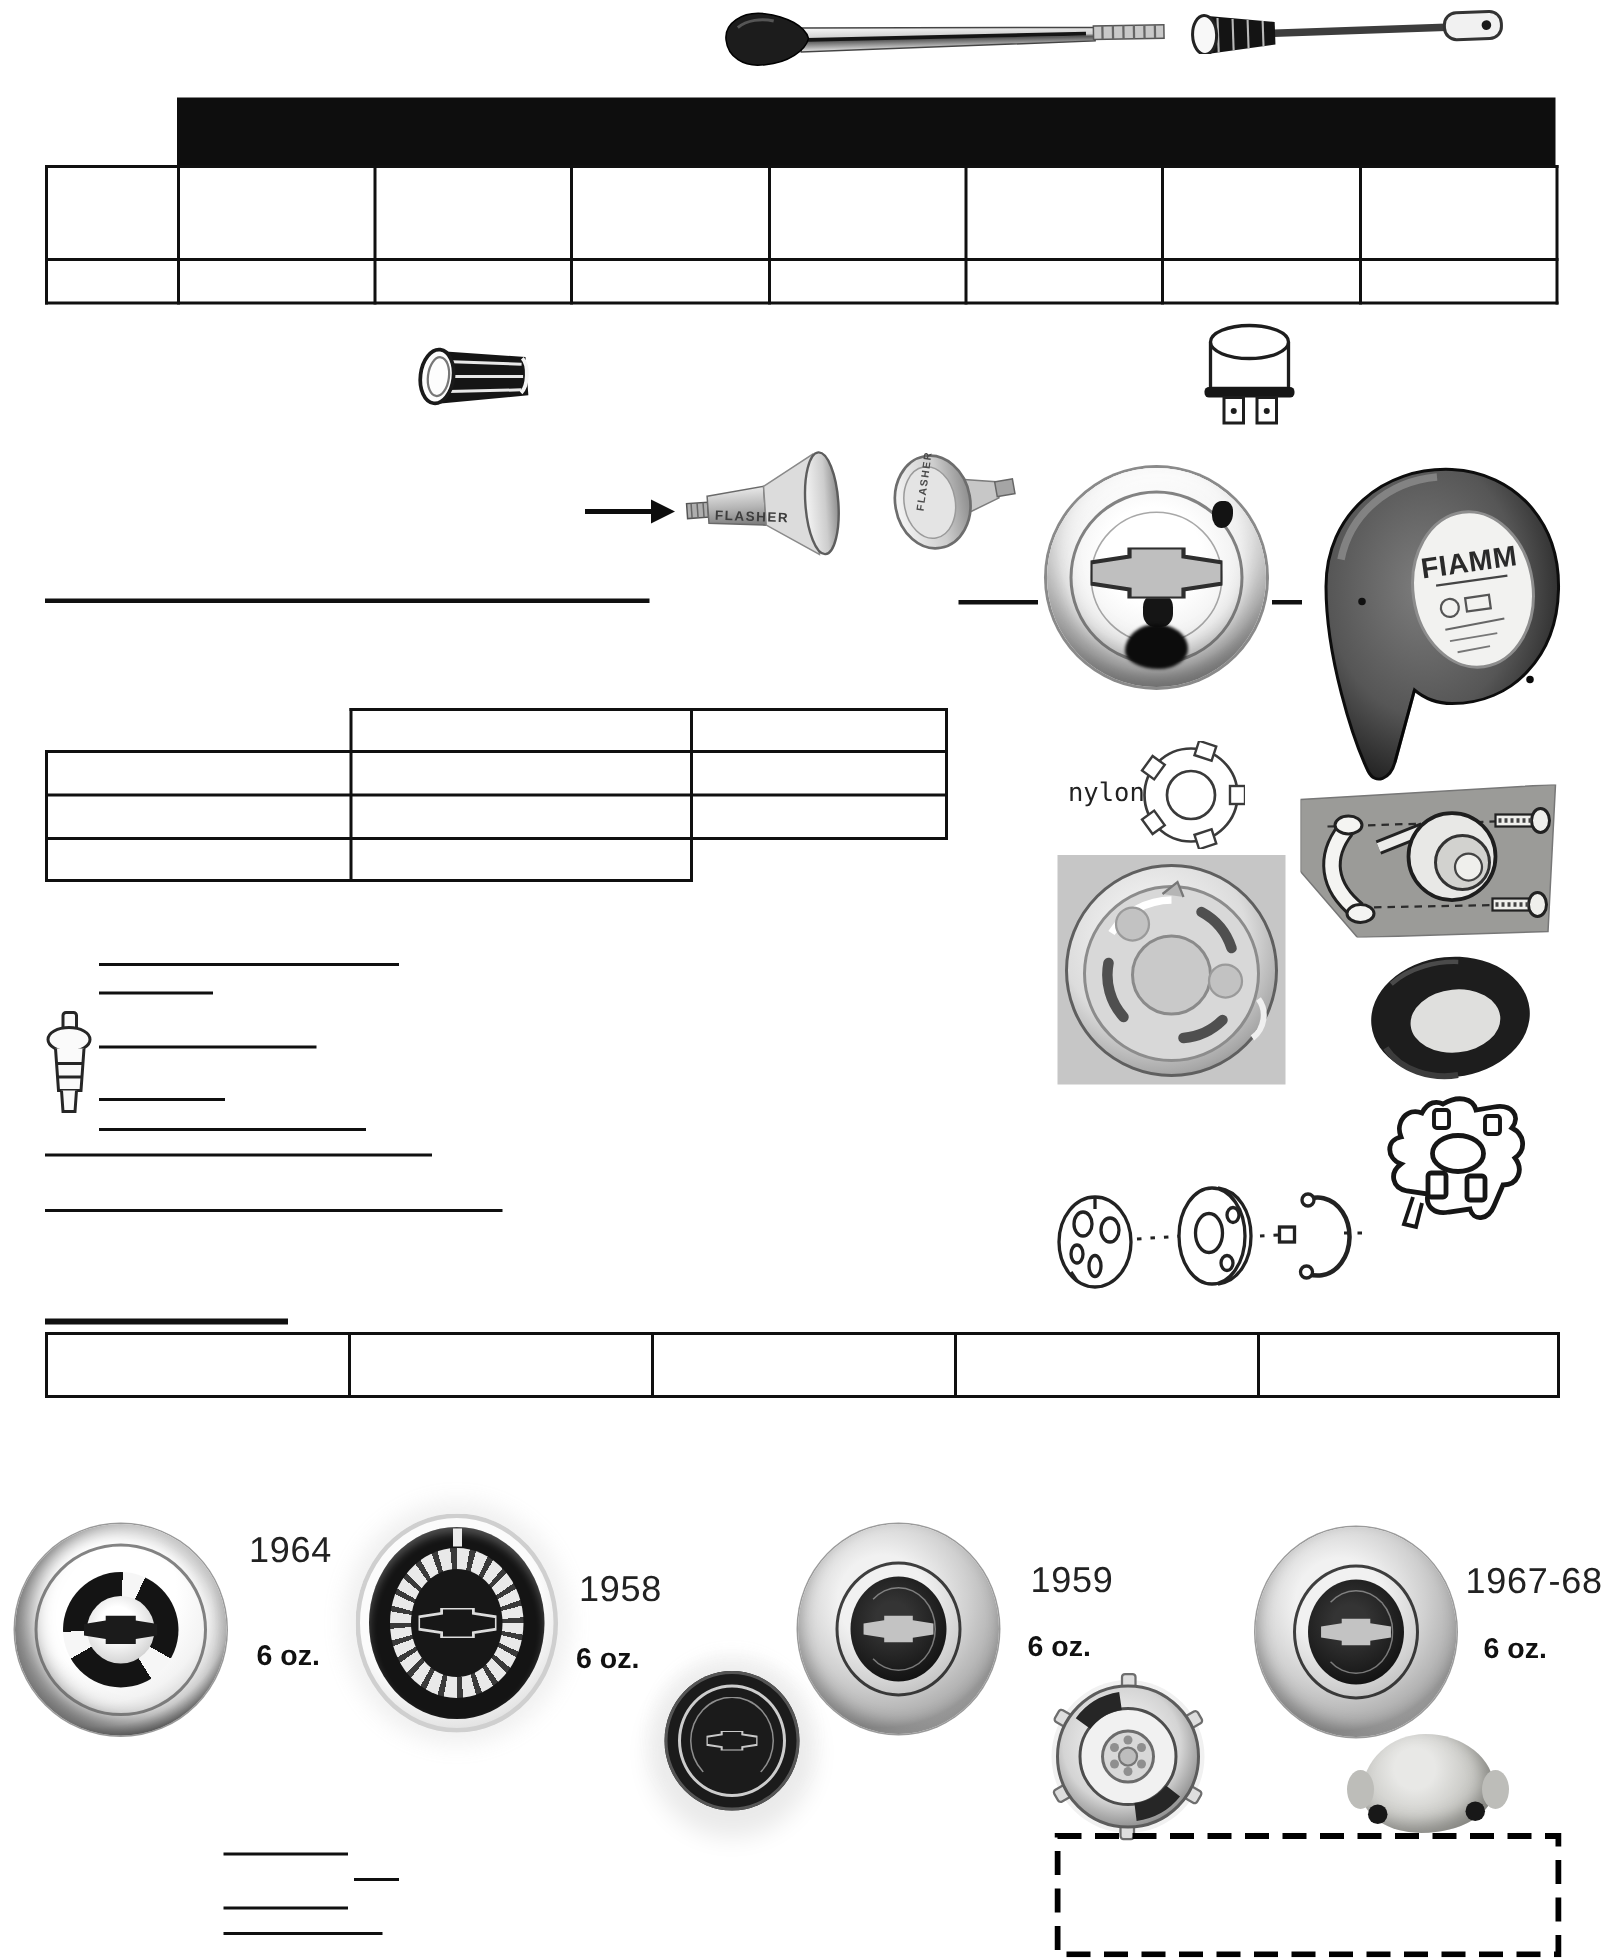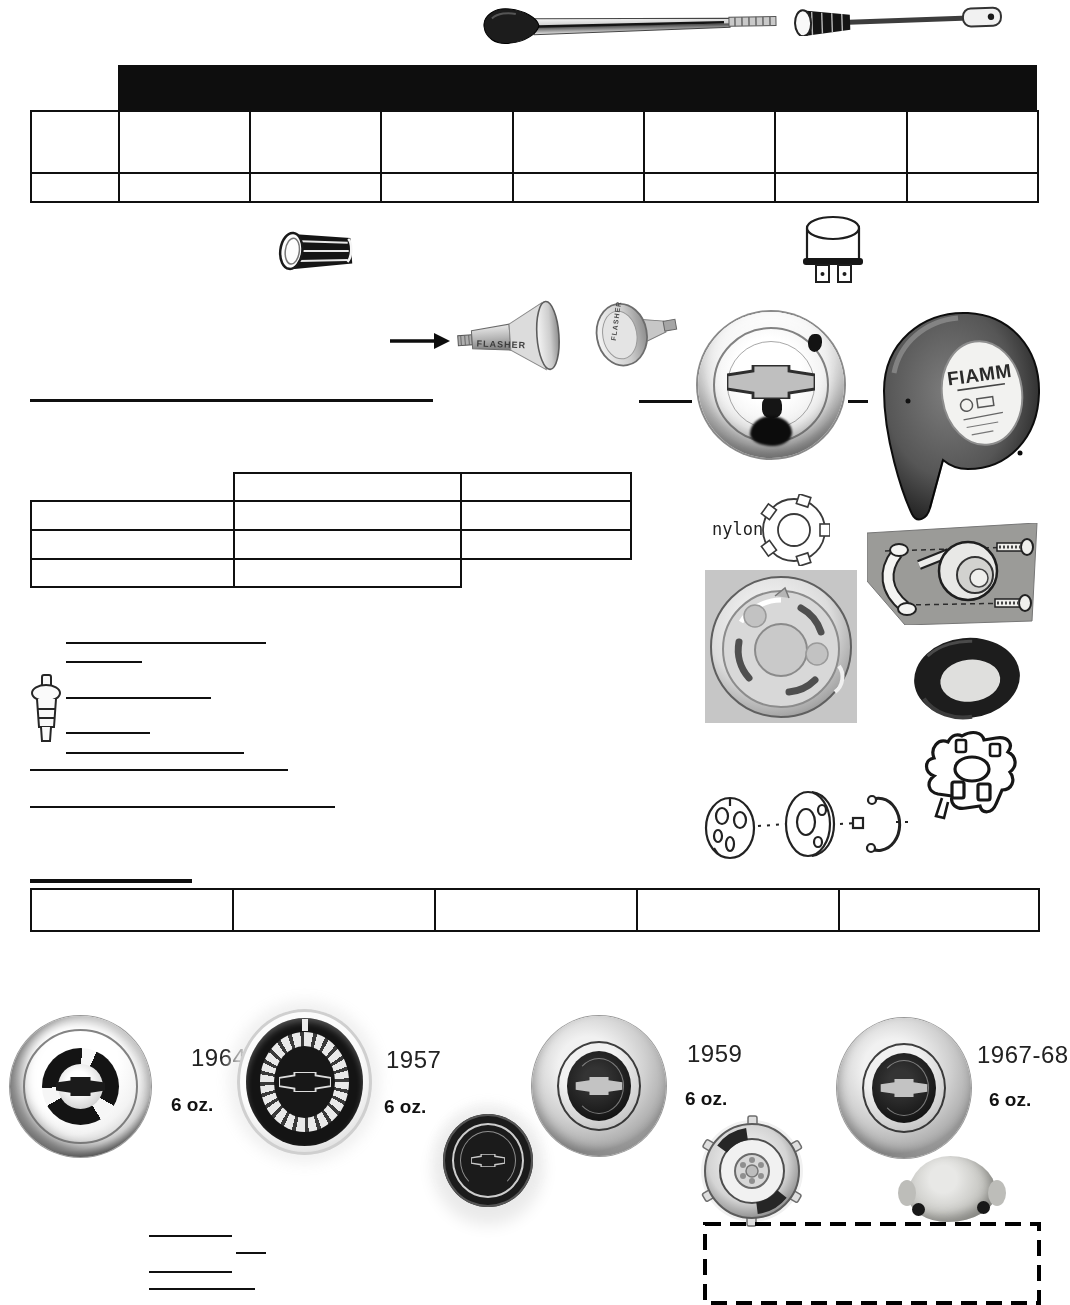--- a/index.html
+++ b/index.html
@@ -402,34 +402,34 @@
 
   <div class="cap64">
     <div class="c64-ring"></div>
     <div class="c64-motif">
       <div class="c64-hub"></div>
       <svg style="position:absolute;left:14px;top:29px" width="49" height="19" viewBox="0 0 44 17">
         <path d="M0,5 L13,3 L13,0 L31,0 L31,3 L44,5 L44,12 L31,14 L31,17 L13,17 L13,14 L0,12 Z" fill="#1b1b1b"></path>
       </svg>
     </div>
   </div>
-  <div class="caption-year" style="left:166px;top:1044px;margin-left:25px;">1964</div>
+  <div class="caption-year" style="left:166px;top:1020px;">1964</div>
   <div class="caption-wt" style="left:171px;top:1094px;">6 oz.</div>
 
   <div class="cap65">
     <div class="c65-black"></div>
     <div class="c65-seg"></div>
     <div class="c65-inner">
       <svg width="52" height="20" viewBox="0 0 44 17">
         <path d="M0,5 L13,3 L13,0 L31,0 L31,3 L44,5 L44,12 L31,14 L31,17 L13,17 L13,14 L0,12 Z" fill="none" stroke="#dcdcdc" stroke-width="1.6"></path>
       </svg>
     </div>
     <div class="c65-tick"></div>
   </div>
-  <div class="caption-year" style="left:386px;top:1046px;">1957</div>
+  <div class="caption-year" style="left:386px;top:1046px;">1958</div>
   <div class="caption-wt" style="left:384px;top:1096px;">6 oz.</div>
 
   <div class="cap-sm">
     <div class="csm-ring"></div>
     <div class="csm-ring2"></div>
     <svg width="34" height="13" viewBox="0 0 44 17">
       <path d="M0,5 L13,3 L13,0 L31,0 L31,3 L44,5 L44,12 L31,14 L31,17 L13,17 L13,14 L0,12 Z" fill="none" stroke="#c9c9c9" stroke-width="1.8"></path>
     </svg>
   </div>
 

